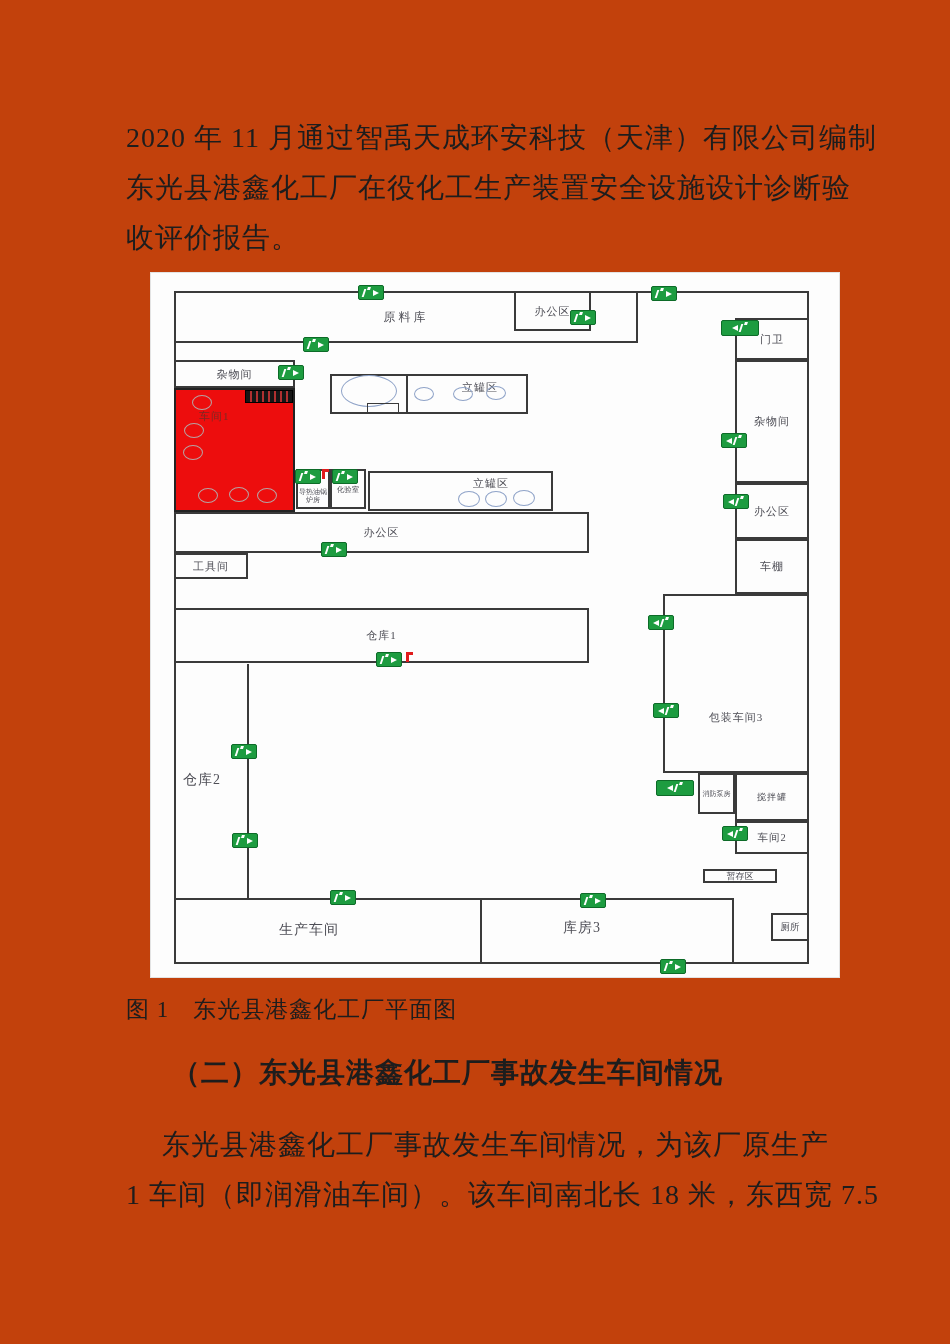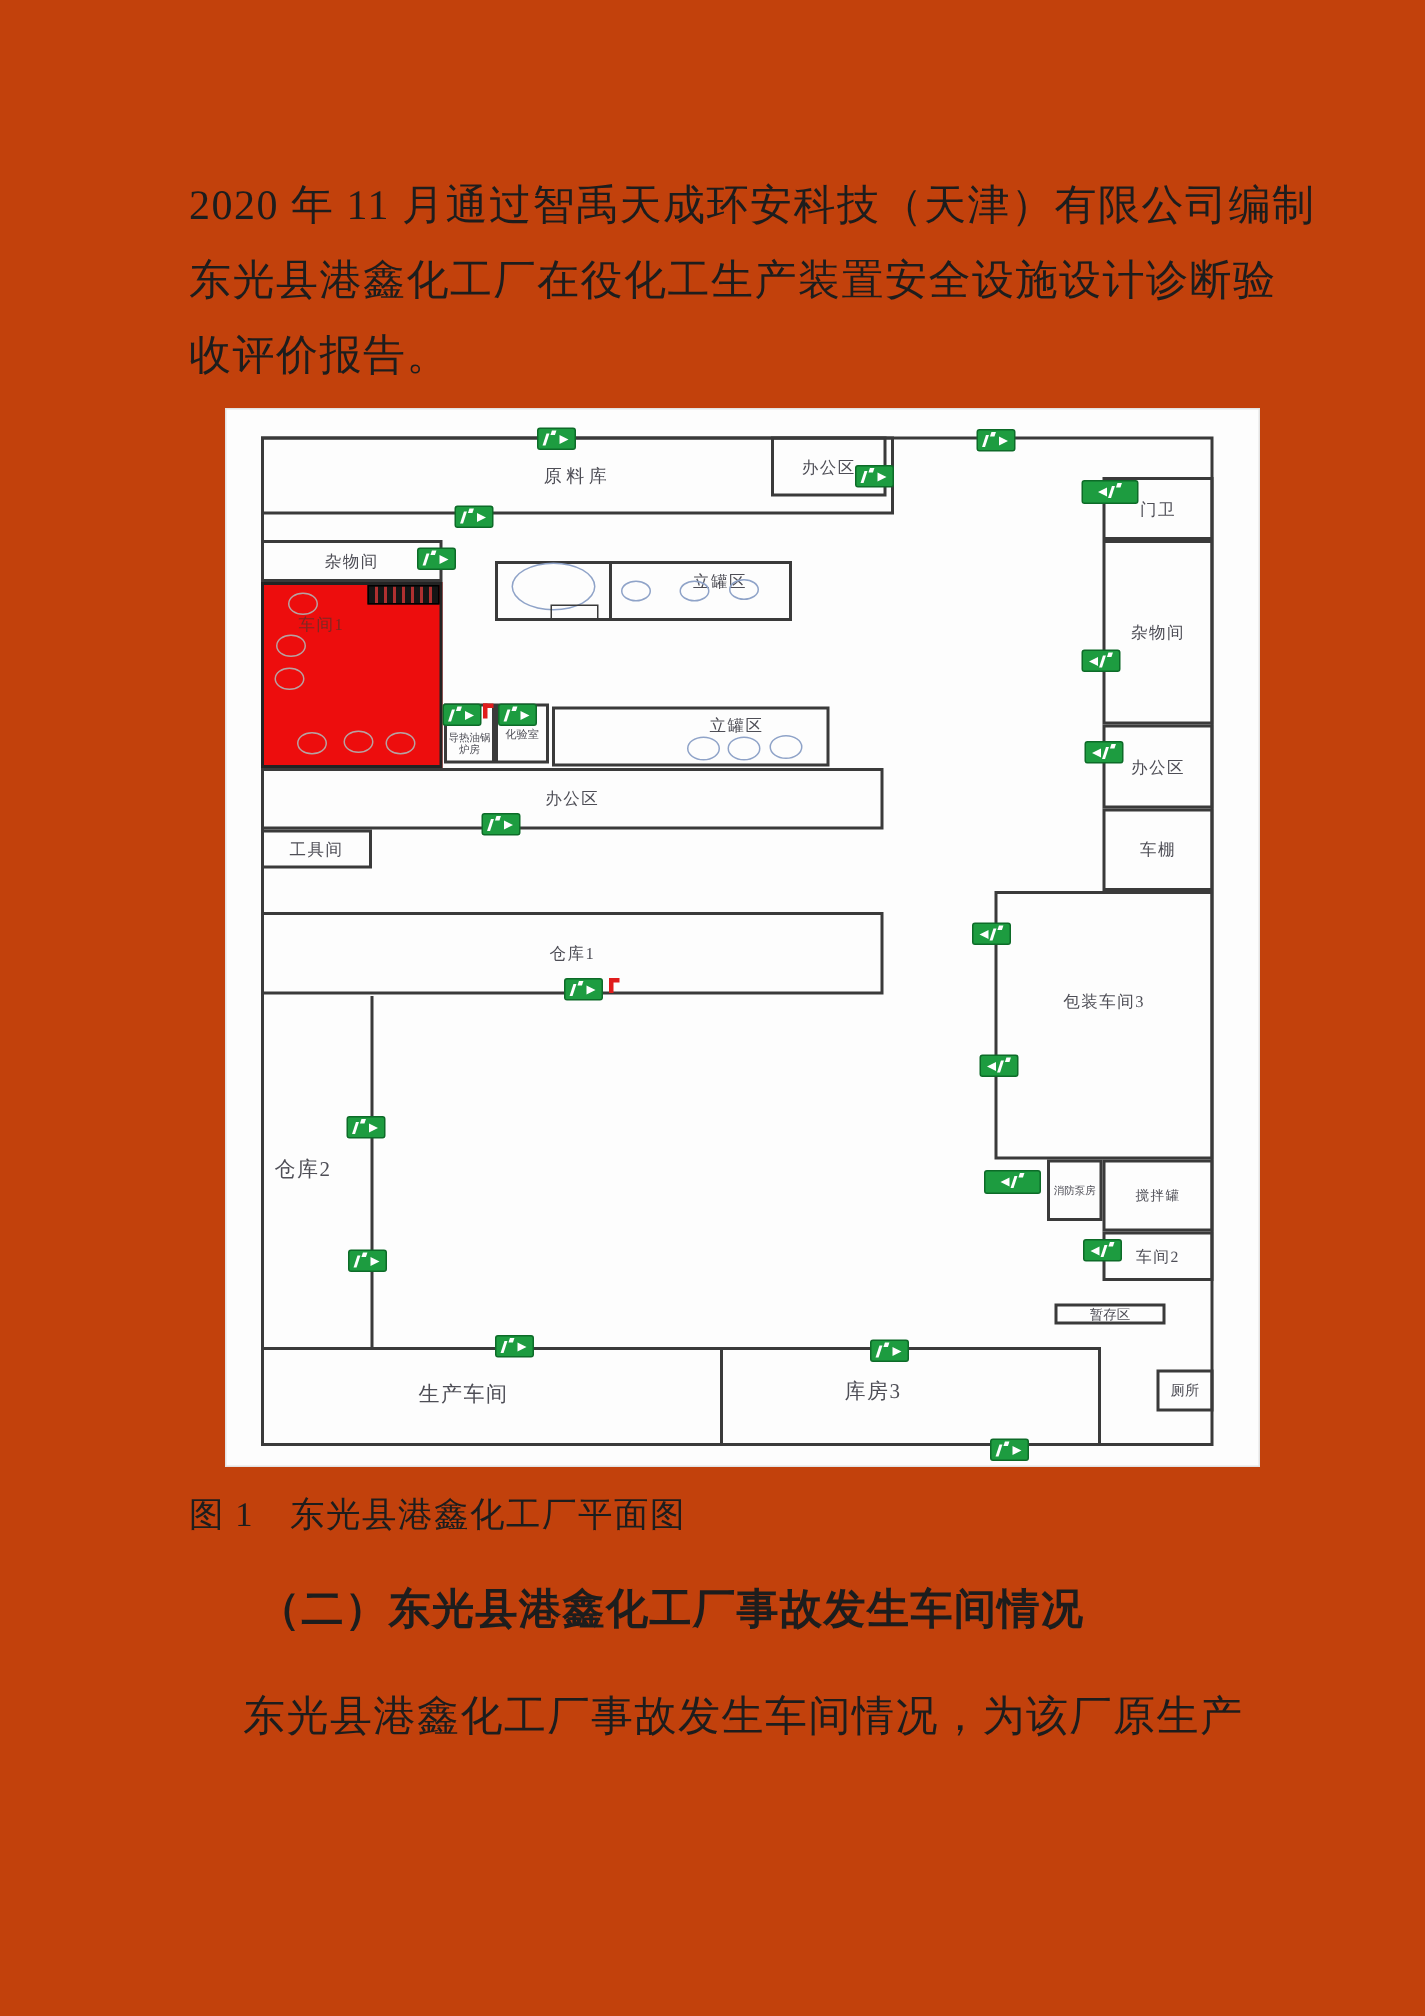--- a/index.html
+++ b/index.html
@@ -20,21 +20,21 @@
   #plan{position:absolute;left:150px;top:272px;width:690px;height:706px;
         background:#fdfdfd;border:1px solid #e3e3e3;box-sizing:border-box;}
   .room{position:absolute;border:2px solid #3a3a3a;box-sizing:border-box;
         display:flex;align-items:center;justify-content:center;background:transparent;}
   .lbl{font-size:11px;color:#4e4e56;letter-spacing:1px;white-space:nowrap;
        font-family:"Liberation Serif","DejaVu Serif",serif;}
   .flabel{position:absolute;font-size:14px;color:#4e4e56;letter-spacing:1px;white-space:nowrap;}
   .wline{position:absolute;background:#3a3a3a;}
 
   .r-outer{left:23px;top:18px;width:635px;height:673px;border-width:2px;}
-  .r-yuanliao{left:23px;top:18px;width:422px;height:52px;}
+  .r-yuanliao{left:23px;top:18px;width:464px;height:52px;}
   .r-yuanliao .lbl{font-size:12px;letter-spacing:3px;}
   .r-bangong-top{left:363px;top:18px;width:77px;height:40px;}
   .r-zawu-left{left:23px;top:87px;width:121px;height:28px;}
   .r-chejian1{left:23px;top:115px;width:121px;height:124px;background:#ed0d0d;border-color:#232323;}
   .r-liguan1{left:179px;top:101px;width:198px;height:40px;}
   .r-liguan1 .lbl{position:absolute;right:28px;top:4px;}
   .r-daoreyou{left:145px;top:196px;width:34px;height:40px;align-items:flex-end;}
   .r-daoreyou .lbl{font-size:7px;line-height:8px;letter-spacing:0;white-space:normal;text-align:center;padding-bottom:3px;margin-top:30px;}
   .r-huayan{left:179px;top:196px;width:36px;height:40px;align-items:flex-end;}
   .r-huayan .lbl{font-size:7.5px;letter-spacing:0;padding-bottom:12px;}
@@ -42,21 +42,21 @@
   .r-liguan2 .lbl{position:absolute;right:42px;top:3px;}
   .r-bangong-mid{left:23px;top:239px;width:415px;height:41px;}
   .r-gongju{left:23px;top:280px;width:74px;height:26px;}
   .r-cangku1{left:23px;top:335px;width:415px;height:55px;}
   .r-bottom{left:23px;top:625px;width:560px;height:66px;}
   .r-menwei{left:584px;top:45px;width:74px;height:42px;}
   .r-zawu-right{left:584px;top:87px;width:74px;height:123px;}
   .r-bangong-right{left:584px;top:210px;width:74px;height:56px;}
   .r-chepeng{left:584px;top:266px;width:74px;height:55px;}
   .r-baozhuang{left:512px;top:321px;width:146px;height:179px;align-items:flex-start;}
-  .r-baozhuang .lbl{padding-top:64px;}
+  .r-baozhuang .lbl{padding-top:96px;margin-top:18px;}
   .r-xiaofang{left:547px;top:500px;width:37px;height:41px;}
   .r-xiaofang .lbl{font-size:7px;line-height:8px;letter-spacing:0;white-space:normal;text-align:center;}
   .r-jiaoban{left:584px;top:500px;width:74px;height:48px;}
   .r-jiaoban .lbl{font-size:9px;}
   .r-chejian2{left:584px;top:548px;width:74px;height:33px;}
   .r-chejian2 .lbl{font-size:10.5px;}
   .r-zancun{left:552px;top:596px;width:74px;height:14px;}
   .r-zancun .lbl{font-size:9px;letter-spacing:0;}
   .r-cesuo{left:620px;top:640px;width:38px;height:28px;}
   .r-cesuo .lbl{font-size:9.5px;letter-spacing:0;}
@@ -286,15 +286,16 @@
       </div>
 
     <div class="hyd" style="left:171px;top:196px"></div>
     <div class="hyd" style="left:255px;top:379px"></div>
   </div>
 
   <div id="fig-caption">图 1　东光县港鑫化工厂平面图</div>
   <div id="heading2">（二）东光县港鑫化工厂事故发生车间情况</div>
   <div id="para2" class="para">
     <div class="tline indent">东光县港鑫化工厂事故发生车间情况，为该厂原生产</div>
+    <div class="tline">1 车间（即润滑油车间）。该车间南北长 18 米，东西宽 7.5</div>
   </div>
 
 </div>
 
 </body></html>

